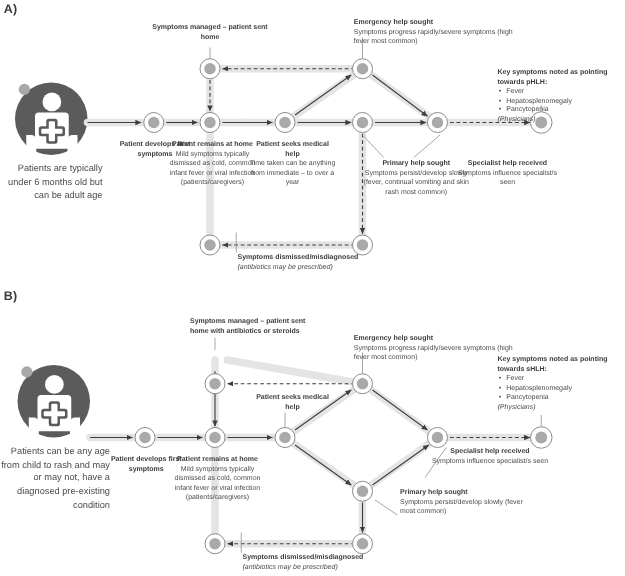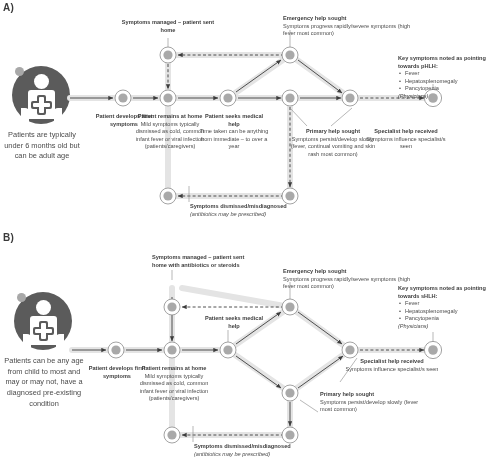--- a/index.html
+++ b/index.html
@@ -53,21 +53,21 @@
   .avatar .notch-l{
     position:absolute;left:9px;top:42px;width:8px;height:16px;background:#ffffff;
     border-top-right-radius:4px;
   }
   .avatar .notch-r{
     position:absolute;left:42px;top:42px;width:8px;height:16px;background:#ffffff;
     border-top-left-radius:4px;
   }
 
   .persona-text{
-    position:absolute;text-align:center;font-size:7.4px;line-height:1.45;color:#4b4b4b;
+    position:absolute;text-align:right;font-size:7.4px;line-height:1.45;color:#4b4b4b;
   }
 
   
   .lbl{position:absolute;font-size:5.6px;line-height:1.35;color:#4b4b4b;}
   .lbl .t{font-weight:700;color:#3d3d3d;display:block;}
   .lbl .s{display:block;}
   .lbl .i{display:block;font-style:italic;}
   .lbl.c{text-align:center;}
   .lbl.l{text-align:left;}
 
@@ -249,21 +249,21 @@
     <div class="dot"></div>
     <div class="head"></div>
     <div class="body"></div>
     <div class="cross-v"></div>
     <div class="cross-h"></div>
     <div class="cross-vi"></div>
     <div class="cross-hi"></div>
     <div class="notch-l"></div>
     <div class="notch-r"></div>
   </div>
-  <div class="persona-text" style="left:0px;top:126px;width:88px;">Patients can be any age from child to most and may or may not, have a diagnosed pre-existing condition</div>
+  <div class="persona-text" style="left:0px;top:126px;width:88px;">Patients can be any age from child to rash and may or may not, have a diagnosed pre-existing condition</div>
 
   <svg class="svg-layer" viewBox="0 0 500 231">
     <defs>
       <marker id="arrB" markerWidth="6" markerHeight="6" refX="5.2" refY="2.4" orient="auto">
         <path d="M0,0 L5.4,2.4 L0,4.8 z" fill="#3d3d3d"></path>
       </marker>
     </defs>
 
     <g stroke="#e4e4e4" stroke-width="6" fill="none" stroke-linecap="round">
       <path d="M72,120 L116,120"></path>

